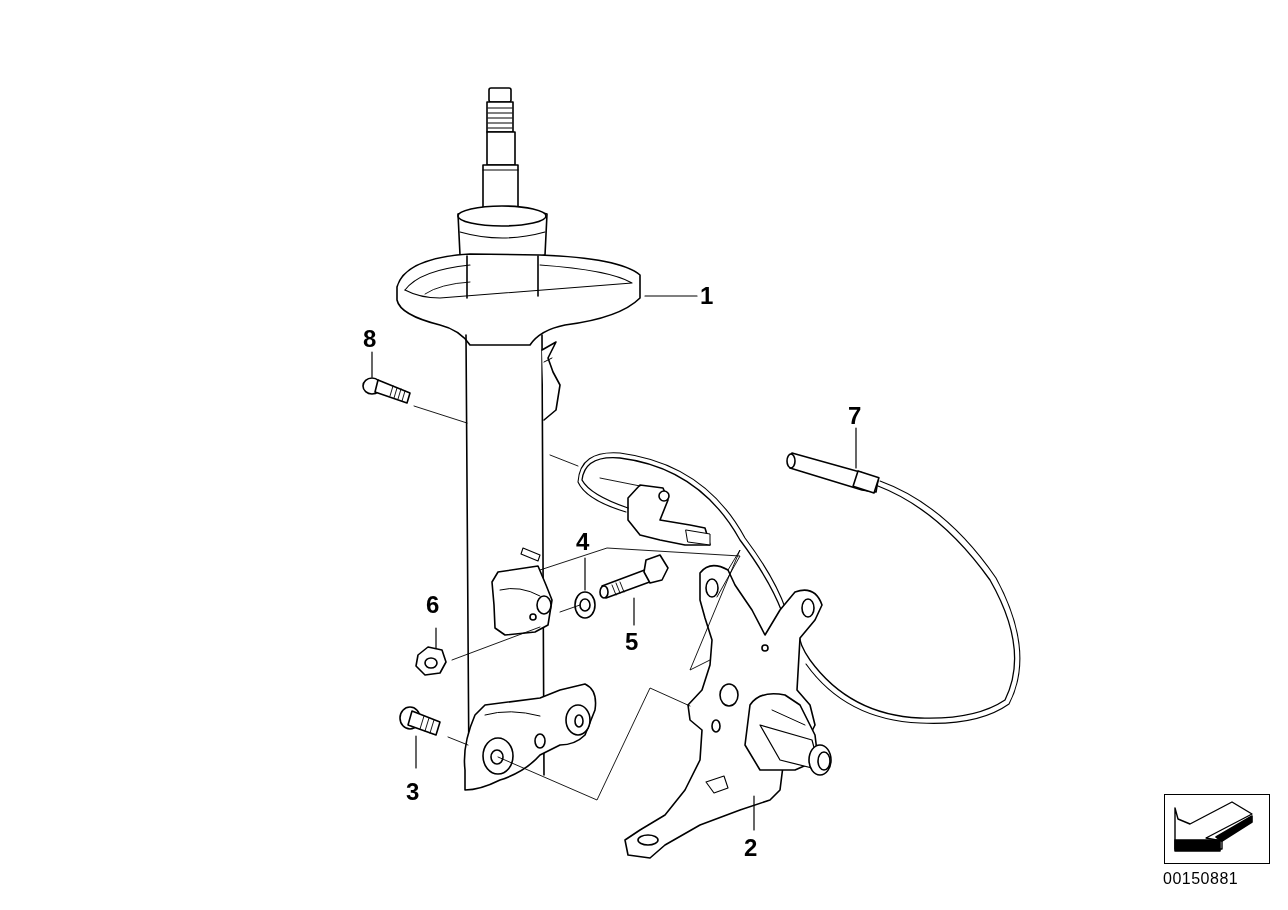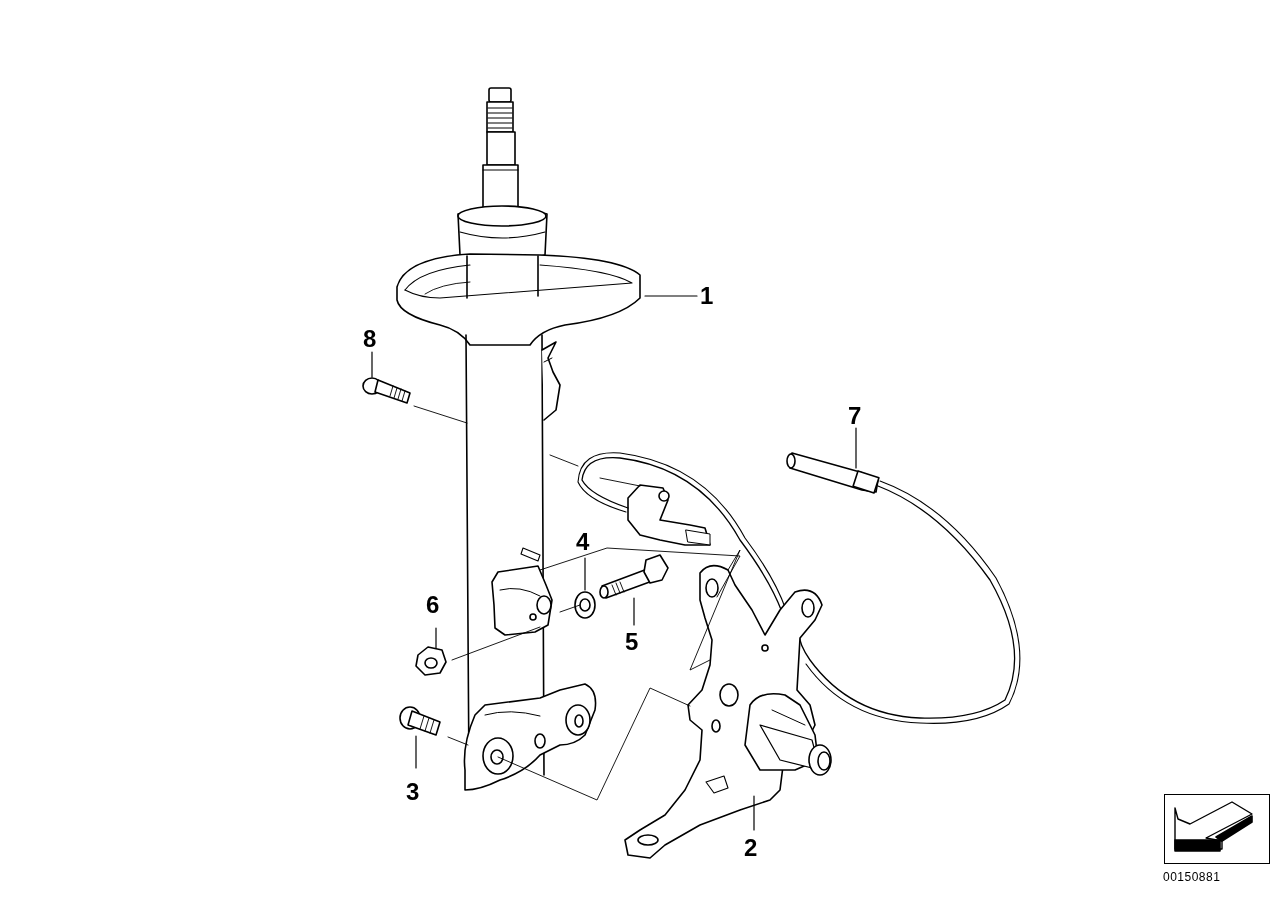--- a/index.html
+++ b/index.html
@@ -2,21 +2,21 @@
 <html><head>
 <meta charset="utf-8">
 <style>
   html, body { margin: 0; padding: 0; background: #ffffff; }
   body { width: 1288px; height: 910px; position: relative; overflow: hidden;
          font-family: "Liberation Sans", sans-serif; }
   #diagram { position: absolute; left: 0; top: 0; width: 1288px; height: 910px; }
   .callout { position: absolute; font-family: "Liberation Sans", sans-serif;
              font-weight: bold; font-size: 24px; color: #000; line-height: 1;
              cursor: pointer; }
-  .ref-number { position: absolute; left: 1163px; top: 870px; font-size: 12px;
+  .ref-number { position: absolute; left: 1163px; top: 870px; font-size: 16px;
                 font-family: "Liberation Sans", sans-serif; color: #000; letter-spacing: 0.5px; }
   .nav-box { position: absolute; left: 1164px; top: 794px; width: 104px; height: 68px;
              border: 1px solid #000; background: #fff; cursor: pointer; }
 </style>
 </head>
 <body>
 
 <svg id="diagram" viewBox="0 0 1288 910" xmlns="http://www.w3.org/2000/svg" fill="none" stroke="#000" stroke-width="1.6" stroke-linejoin="round" stroke-linecap="round" style="z-index: 2;">
 
   <g>

